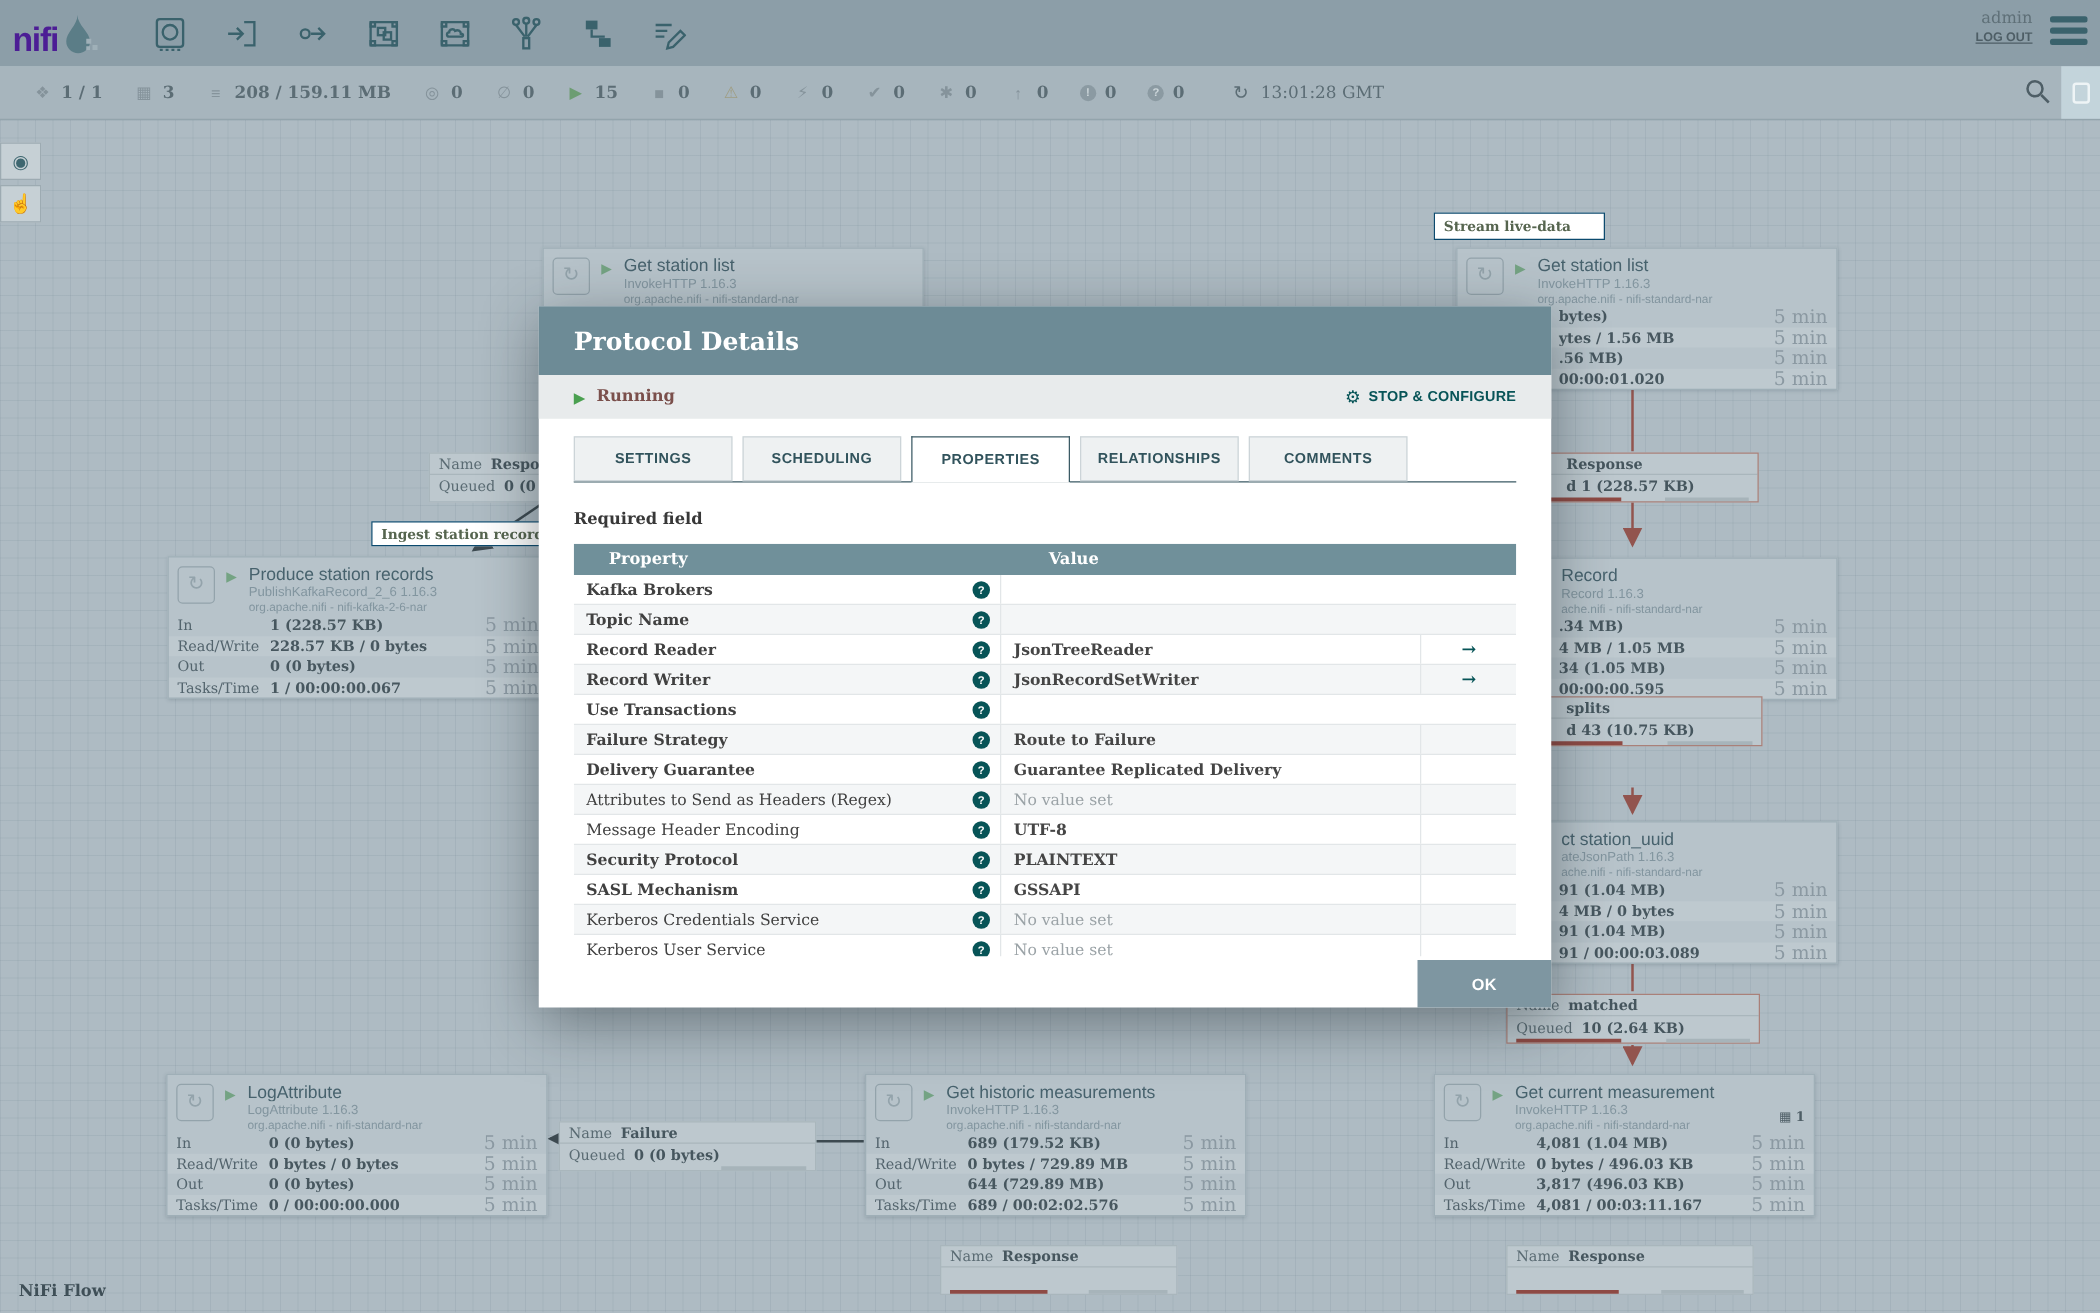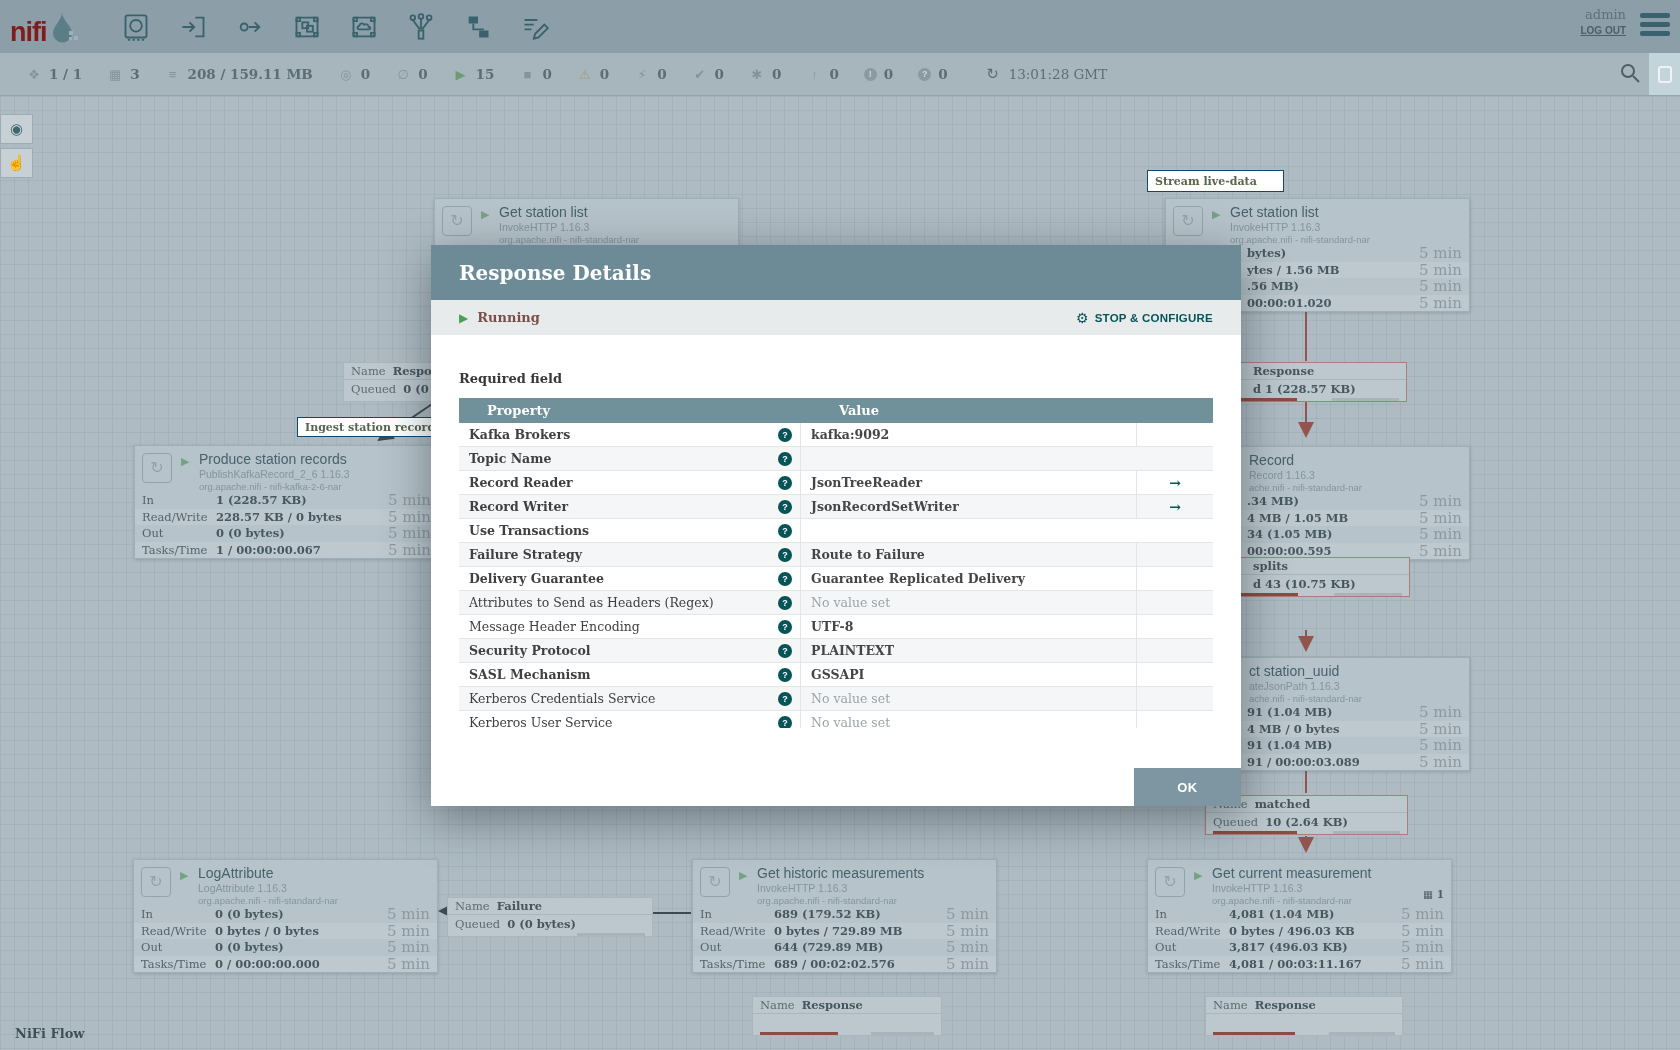--- a/index.html
+++ b/index.html
@@ -7,21 +7,21 @@
     --serif:"DejaVu Serif",serif;
     --teal:#075457;
   }
   *{margin:0;padding:0;box-sizing:border-box;}
   html,body{width:1680px;height:1050px;overflow:hidden;}
   body{position:relative;font-family:var(--serif);background:#aebbc3;}
 
   
   .topbar{position:absolute;left:0;top:0;right:0;height:53px;background:#8c9ea8;z-index:5;display:flex;align-items:center;}
   .logo{display:flex;align-items:center;margin-left:10px;}
-  .logo-text{font:bold 27px var(--sans);color:#7f1d1d;letter-spacing:-1px;margin-top:11px;}
+  .logo-text{font:bold 27px var(--sans);color:#4c1d95;letter-spacing:-1px;margin-top:11px;}
   .logo-drop{margin-left:2px;}
   .tools{display:flex;gap:27px;margin-left:42px;}
   .tool{width:30px;height:30px;display:flex;align-items:center;justify-content:center;cursor:grab;}
   .tool svg{stroke:#3a626c;fill:none;stroke-width:1.6;width:28px;height:28px;}
   .tool svg .fill{fill:#3a626c;stroke:none;}
   .userblock{position:absolute;right:54px;top:7px;text-align:right;}
   .uname{font:13px var(--serif);color:#5f7078;}
   .ulogout{font:bold 10px var(--sans);color:#4e5e66;text-decoration:underline;margin-top:3px;cursor:pointer;}
   .burger{position:absolute;right:10px;top:13px;cursor:pointer;}
   .burger div{width:30px;height:5px;background:#3a626c;border-radius:2px;margin-bottom:4px;}
@@ -616,43 +616,49 @@
         <circle cx="8" cy="8" r="6"></circle>
         <path d="M13 13l6 6"></path>
       </svg>
   </div>
   <div class="sb-square">
       <span class="doc"></span>
     </div>
 </div>
 
 <div class="dialog">
-  <div class="dhead">Response Details</div>
+  <div class="dhead">Protocol Details</div>
   <div class="dstatus">
     <span class="drun-icon">▶</span>
     <span class="drun">Running</span>
     <span class="dconf">
       <span class="gear">⚙</span>
       <span>STOP &amp; CONFIGURE</span>
     </span>
   </div>
   <div class="dbody">
+    <div class="tabs">
+        <div class="tab">SETTINGS</div>
+        <div class="tab">SCHEDULING</div>
+        <div class="tab active">PROPERTIES</div>
+        <div class="tab">RELATIONSHIPS</div>
+        <div class="tab">COMMENTS</div>
+      </div>
     <div class="req">Required field</div>
     <div class="ptable">
       <div class="thead">
         <div class="th1">Property</div>
         <div class="th2">Value</div>
       </div>
       <div>
           <div class="trow">
             <div class="tp required">
               <span class="pn">Kafka Brokers</span>
               <span class="help">?</span>
             </div>
-            <div class="tv">kafka:9092</div>
             <div class="tg"></div>
           </div>
           <div class="trow alt">
             <div class="tp required">
               <span class="pn">Topic Name</span>
               <span class="help">?</span>
             </div>
             <div class="tg"></div>
           </div>
           <div class="trow">

